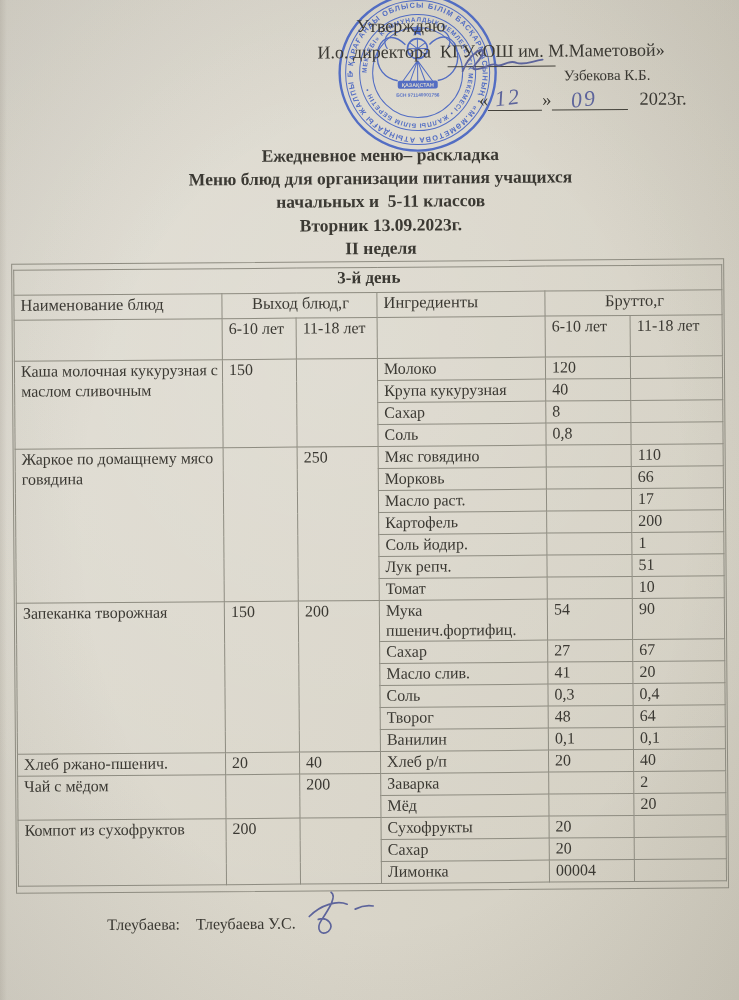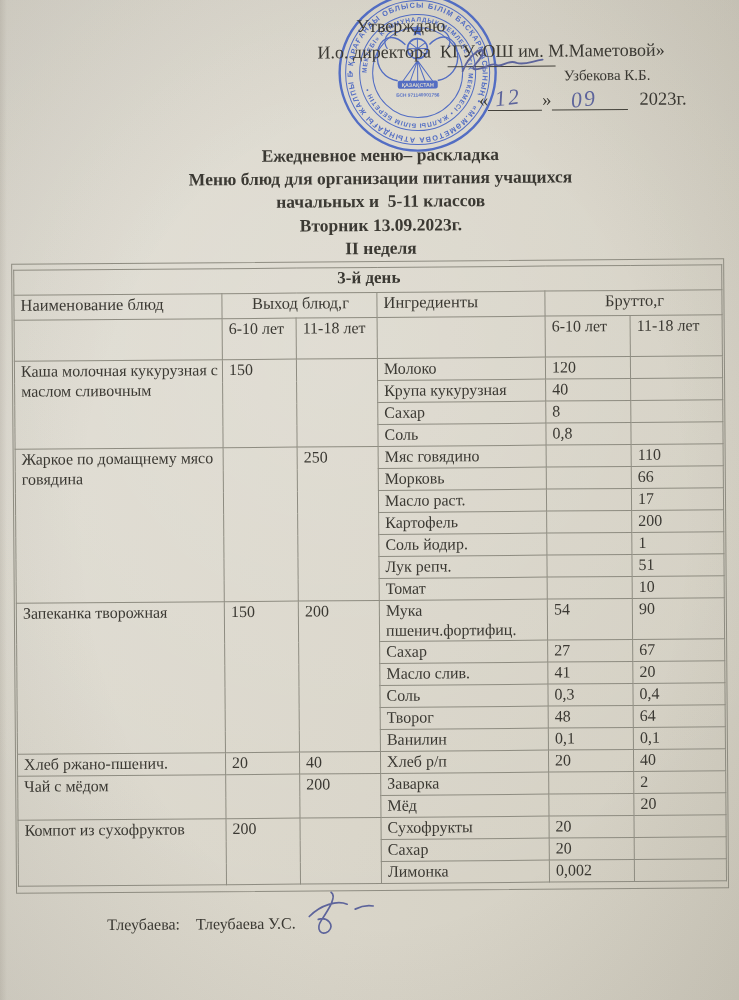--- a/index.html
+++ b/index.html
@@ -281,21 +281,21 @@
             <td>20</td>
             <td></td>
           </tr>
           <tr>
             <td>Сахар</td>
             <td>20</td>
             <td></td>
           </tr>
           <tr>
             <td>Лимонка</td>
-            <td>0,002</td>
+            <td>00004</td>
             <td></td>
           </tr>
         </tbody>
     </table>
   </div>
 
   <div class="abs footer-line" style="left:104px;top:913px;">
     <span>Тлеубаева:</span><span class="footer-name">Тлеубаева У.С.</span>
   </div>
   <svg class="abs sig-svg" style="left:290px;top:886px;" width="92" height="56" viewBox="0 0 92 56">

